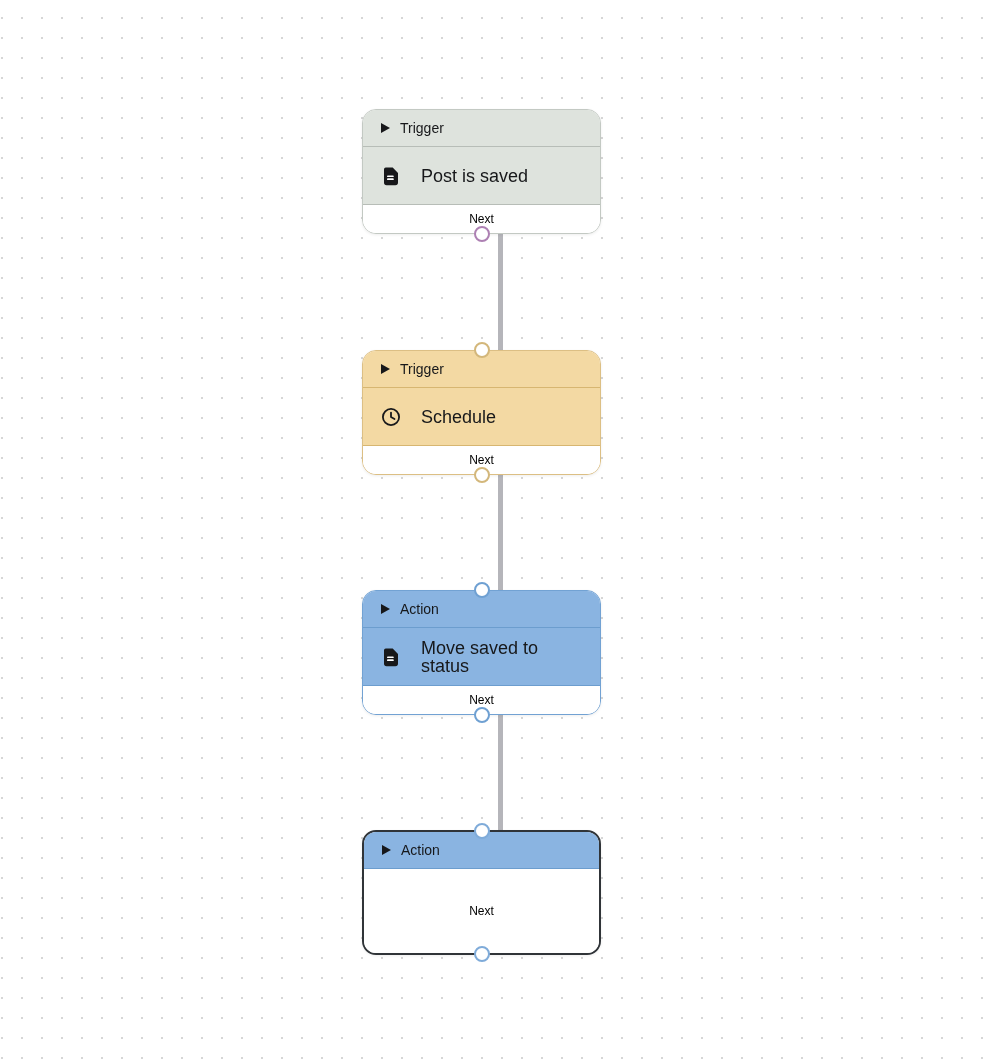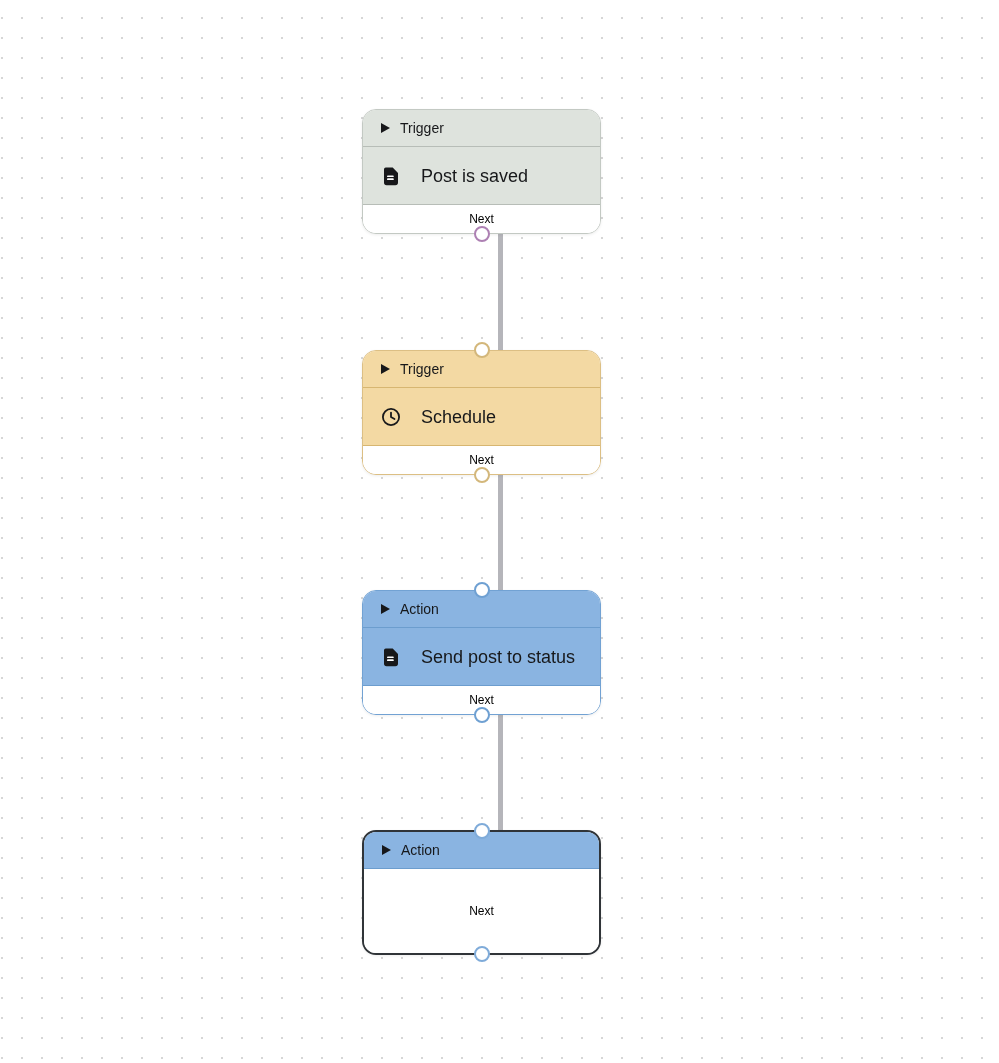--- a/index.html
+++ b/index.html
@@ -163,21 +163,21 @@
       <span class="cat-label">Action</span>
     </div>
     <div class="node-body">
       <span class="body-icon">
         <svg viewBox="0 0 20 20" width="20" height="20" aria-hidden="true">
           <path fill="#17181a" d="M4.8 1.5h6.9L17 7v9.6a2.6 2.6 0 0 1-2.6 2.6H5.6A2.6 2.6 0 0 1 3 16.6V3.3A1.8 1.8 0 0 1 4.8 1.5Z"></path>
           <rect x="6" y="9.4" width="6.8" height="1.7" rx="0.85" fill="#fff"></rect>
           <rect x="6" y="12.3" width="6.8" height="1.7" rx="0.85" fill="#fff"></rect>
         </svg>
       </span>
-      <span class="body-title">Send post to status</span>
+      <span class="body-title">Move saved to status</span>
     </div>
     <div class="node-footer">
       <span class="next-label">Next</span>
     </div>
     <div class="port port-in"></div>
     <div class="port port-out"></div>
   </div>
 
   <div class="node pos-4 selected" style="--fill: #8ab4e1; --border: #303438; --divider: #6c9dce; --port: #7fabd9;">
     <div class="node-header">

